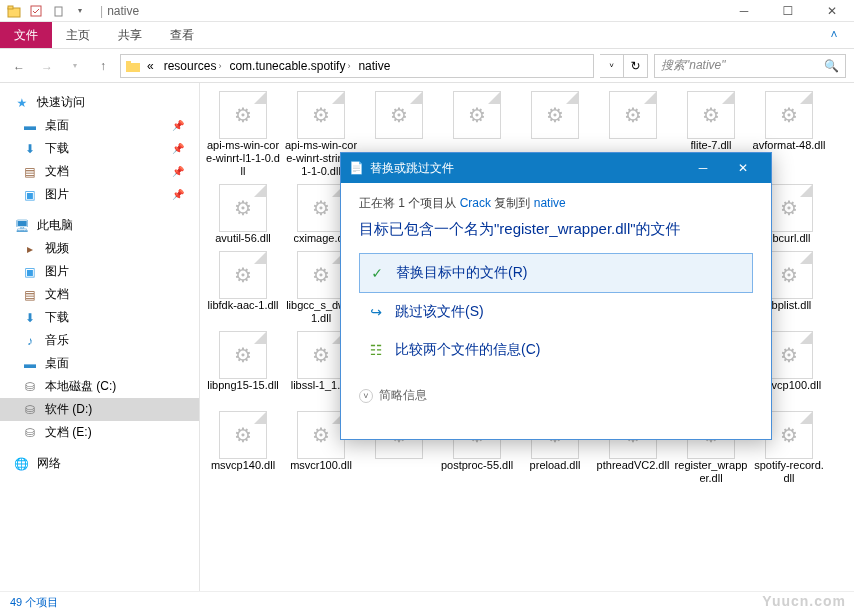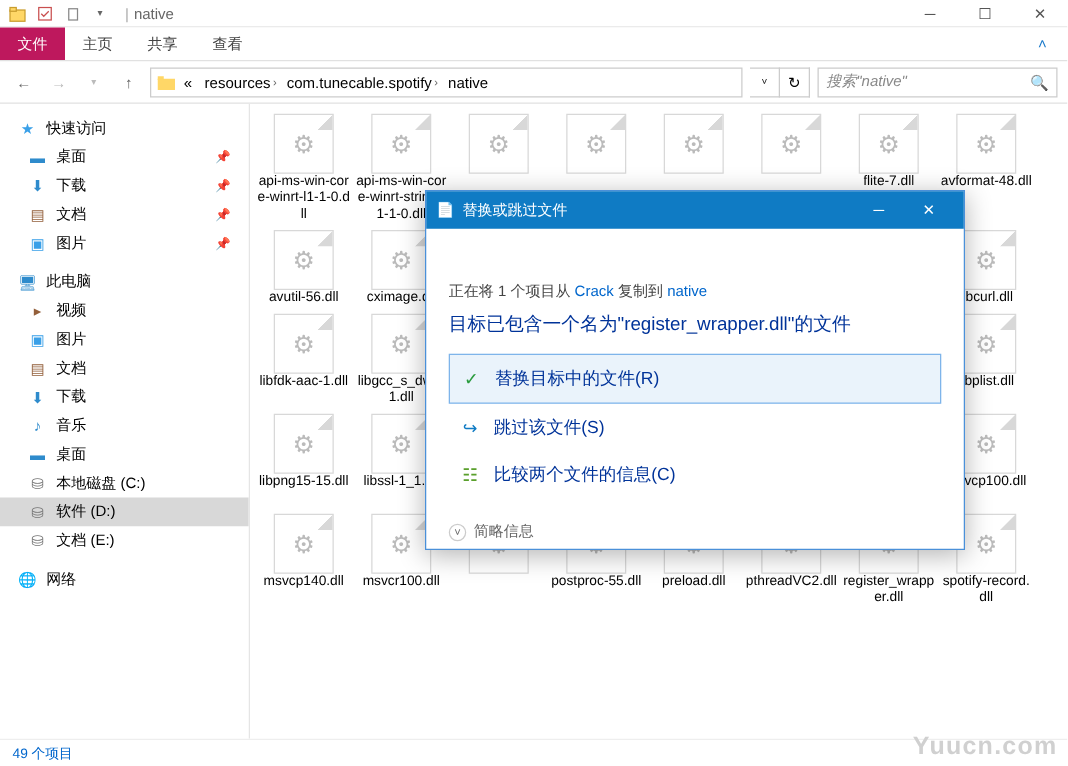--- a/index.html
+++ b/index.html
@@ -51,30 +51,30 @@
 .fileitem { width: 78px; display: flex; flex-direction: column; align-items: center; text-align: center; padding: 2px; }
 .fileitem .thumb { width: 48px; height: 48px; border: 1px solid #d8d8d8; background: #fff; display: flex; align-items: center; justify-content: center; position: relative; }
 .fileitem .thumb .gear { color: #bbb; font-size: 20px; }
 .fileitem .thumb .corner { position: absolute; top: 0; right: 0; width: 12px; height: 12px; background: linear-gradient(135deg, transparent 49%, #d8d8d8 51%); }
 .fileitem .name { font-size: 11px; line-height: 13px; word-break: break-all; max-height: 52px; overflow: hidden; color: #000; }
 
 
 .statusbar { position: absolute; bottom: 0; left: 0; right: 0; height: 22px; background: #fff; display: flex; align-items: center; padding: 0 10px; color: #0066cc; font-size: 11px; border-top: 1px solid #eee; }
 
 
-.watermark { position: absolute; right: 8px; bottom: 4px; color: #d0d0d0; font-size: 20px; font-weight: bold; letter-spacing: 1px; }
+.watermark { position: absolute; right: 8px; bottom: 4px; color: #d0d0d0; font-size: 14px; font-weight: bold; letter-spacing: 1px; }
 
 
 .shade { position: absolute; left: 340px; top: 152px; width: 432px; height: 288px; background: #fff; border: 1px solid #4a90d9; box-shadow: 0 4px 20px rgba(0,0,0,0.3); }
 .shade .dtitle { height: 30px; background: #0f7bc4; color: #fff; display: flex; align-items: center; padding: 0 8px; }
 .shade .dtitle .dicon { margin-right: 6px; }
 .shade .dtitle .dtxt { flex: 1; font-size: 12px; }
 .shade .dtitle .dbtn { width: 40px; height: 28px; display: flex; align-items: center; justify-content: center; }
 .shade .dtitle .dclose { background: transparent; }
-.shade .dbody { padding: 12px 18px; margin-top: 30px; }
+.shade .dbody { padding: 12px 18px; }
 .shade .copytxt { font-size: 12px; color: #444; margin-bottom: 8px; }
 .shade .copytxt a { color: #0066cc; text-decoration: none; }
 .shade .heading { font-size: 15px; color: #003399; margin-bottom: 14px; }
 .shade .option { display: flex; align-items: center; gap: 10px; padding: 10px 8px; font-size: 14px; color: #003399; }
 .shade .option.selected { border: 1px solid #7eb4ea; background: #eaf3fb; }
 .shade .option .oico { width: 18px; display: flex; justify-content: center; }
 .shade .more { margin-top: 18px; display: flex; align-items: center; gap: 6px; color: #666; font-size: 12px; }
 .shade .more .chev { border: 1px solid #ccc; border-radius: 50%; width: 14px; height: 14px; display: flex; align-items: center; justify-content: center; font-size: 9px; }
 
 svg { display: block; }

